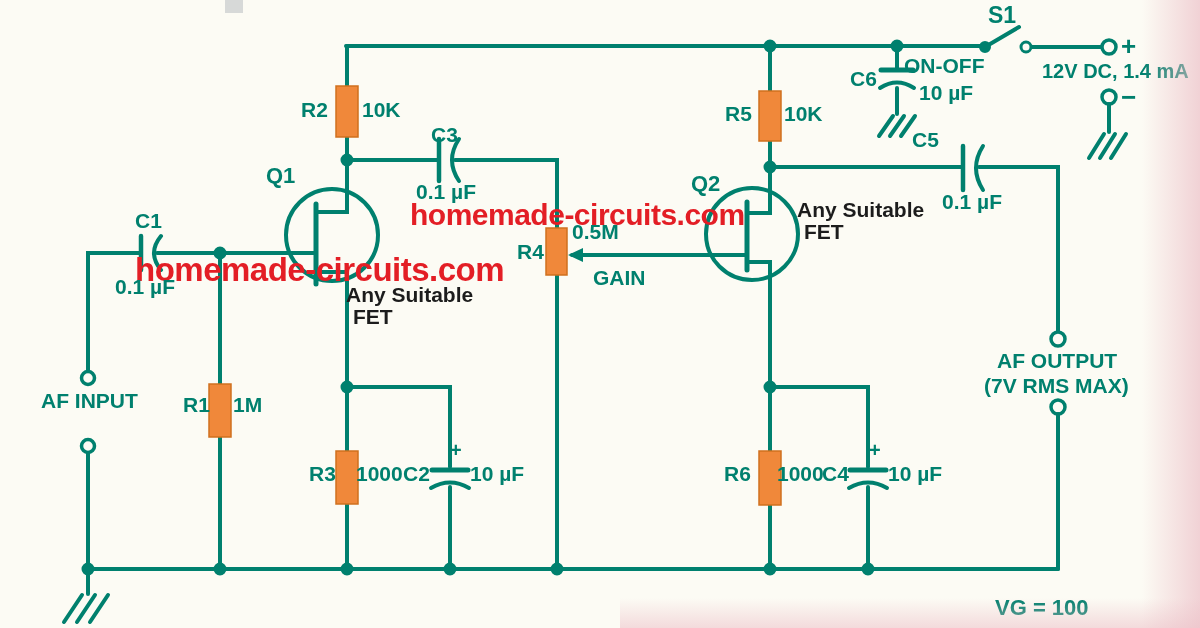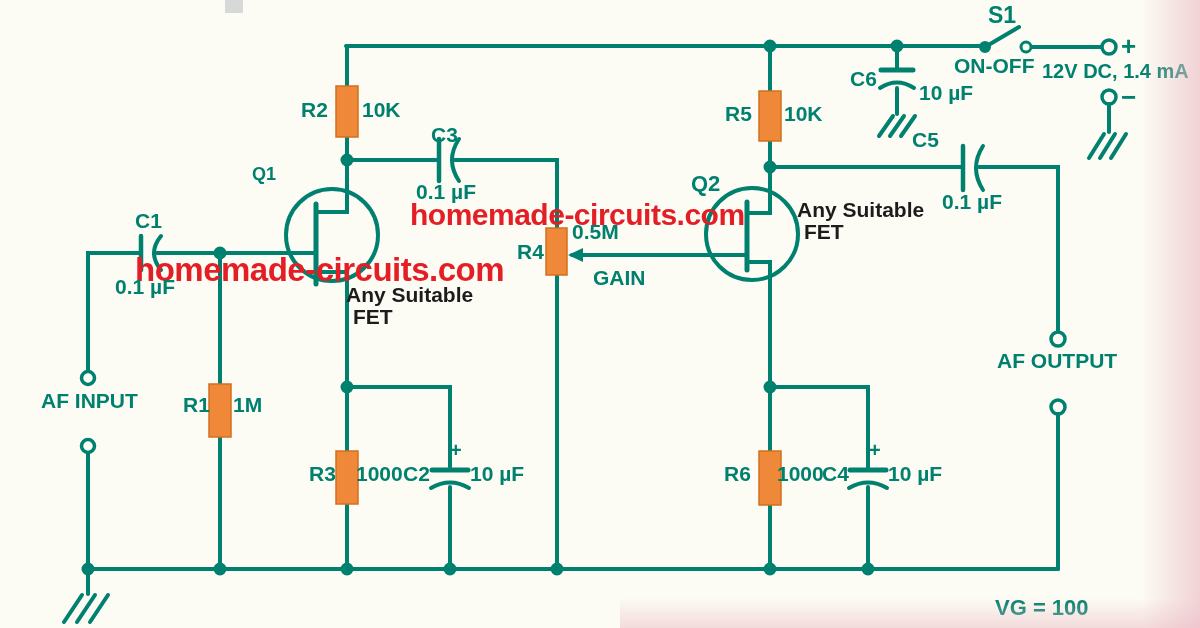--- a/index.html
+++ b/index.html
@@ -176,38 +176,38 @@
         <rect x="759" y="91" width="22" height="50" fill="#f0883a"></rect>
         <rect x="209" y="384" width="22" height="53" fill="#f0883a"></rect>
         <rect x="336" y="451" width="22" height="53" fill="#f0883a"></rect>
         <rect x="759" y="451" width="22" height="54" fill="#f0883a"></rect>
         <rect x="546" y="228" width="21" height="47" fill="#f0883a"></rect>
       </g>
     </g>
   </svg>
 
   <div class="lbl" style="left:988px;top:4px;font-size:23px">S1</div>
-  <div class="lbl" style="left:954px;top:55px">ON-OFF</div>
+  <div class="lbl" style="left:904px;top:55px">ON-OFF</div>
   <div class="lbl" style="left:1042px;top:61px;font-size:20px">12V DC, 1.4 mA</div>
   <div class="lbl" style="left:1121px;top:33px;font-size:26px">+</div>
   <div class="lbl" style="left:1121px;top:84px;font-size:26px">−</div>
 
   <div class="lbl" style="left:850px;top:68px">C6</div>
   <div class="lbl" style="left:919px;top:82px">10 µF</div>
 
   <div class="lbl" style="left:912px;top:129px">C5</div>
   <div class="lbl" style="left:942px;top:191px">0.1 µF</div>
 
   <div class="lbl" style="left:301px;top:99px">R2</div>
   <div class="lbl" style="left:362px;top:99px">10K</div>
 
   <div class="lbl" style="left:431px;top:124px">C3</div>
   <div class="lbl" style="left:416px;top:181px">0.1 µF</div>
 
-  <div class="lbl" style="left:252px;top:165px;font-size:18px">Q1</div>
+  <div class="lbl" style="left:266px;top:165px;font-size:22px">Q1</div>
   <div class="lbl dark" style="left:346px;top:284px">Any Suitable</div>
   <div class="lbl dark" style="left:353px;top:306px">FET</div>
 
   <div class="lbl red" style="left:410px;top:200px;font-size:30px">homemade-circuits.com</div>
   <div class="lbl red" style="left:135px;top:253px;font-size:33px">homemade-circuits.com</div>
 
   <div class="lbl" style="left:517px;top:241px">R4</div>
   <div class="lbl" style="left:572px;top:221px">0.5M</div>
   <div class="lbl" style="left:593px;top:267px">GAIN</div>
 
@@ -232,19 +232,20 @@
   <div class="lbl" style="left:725px;top:103px">R5</div>
   <div class="lbl" style="left:784px;top:103px">10K</div>
 
   <div class="lbl" style="left:724px;top:463px">R6</div>
   <div class="lbl" style="left:777px;top:463px">1000</div>
   <div class="lbl" style="left:822px;top:463px">C4</div>
   <div class="lbl" style="left:869px;top:440px;font-size:20px">+</div>
   <div class="lbl" style="left:888px;top:463px">10 µF</div>
 
   <div class="lbl" style="left:997px;top:350px">AF OUTPUT</div>
+  <div class="lbl" style="left:984px;top:375px">(7V RMS MAX)</div>
 
   <div class="lbl" style="left:995px;top:597px;font-size:22px">VG = 100</div>
 
   <div class="gray-artifact"></div>
   <div class="pink-right"></div>
   <div class="pink-bottom"></div>
 </div>
 
 </body></html>

